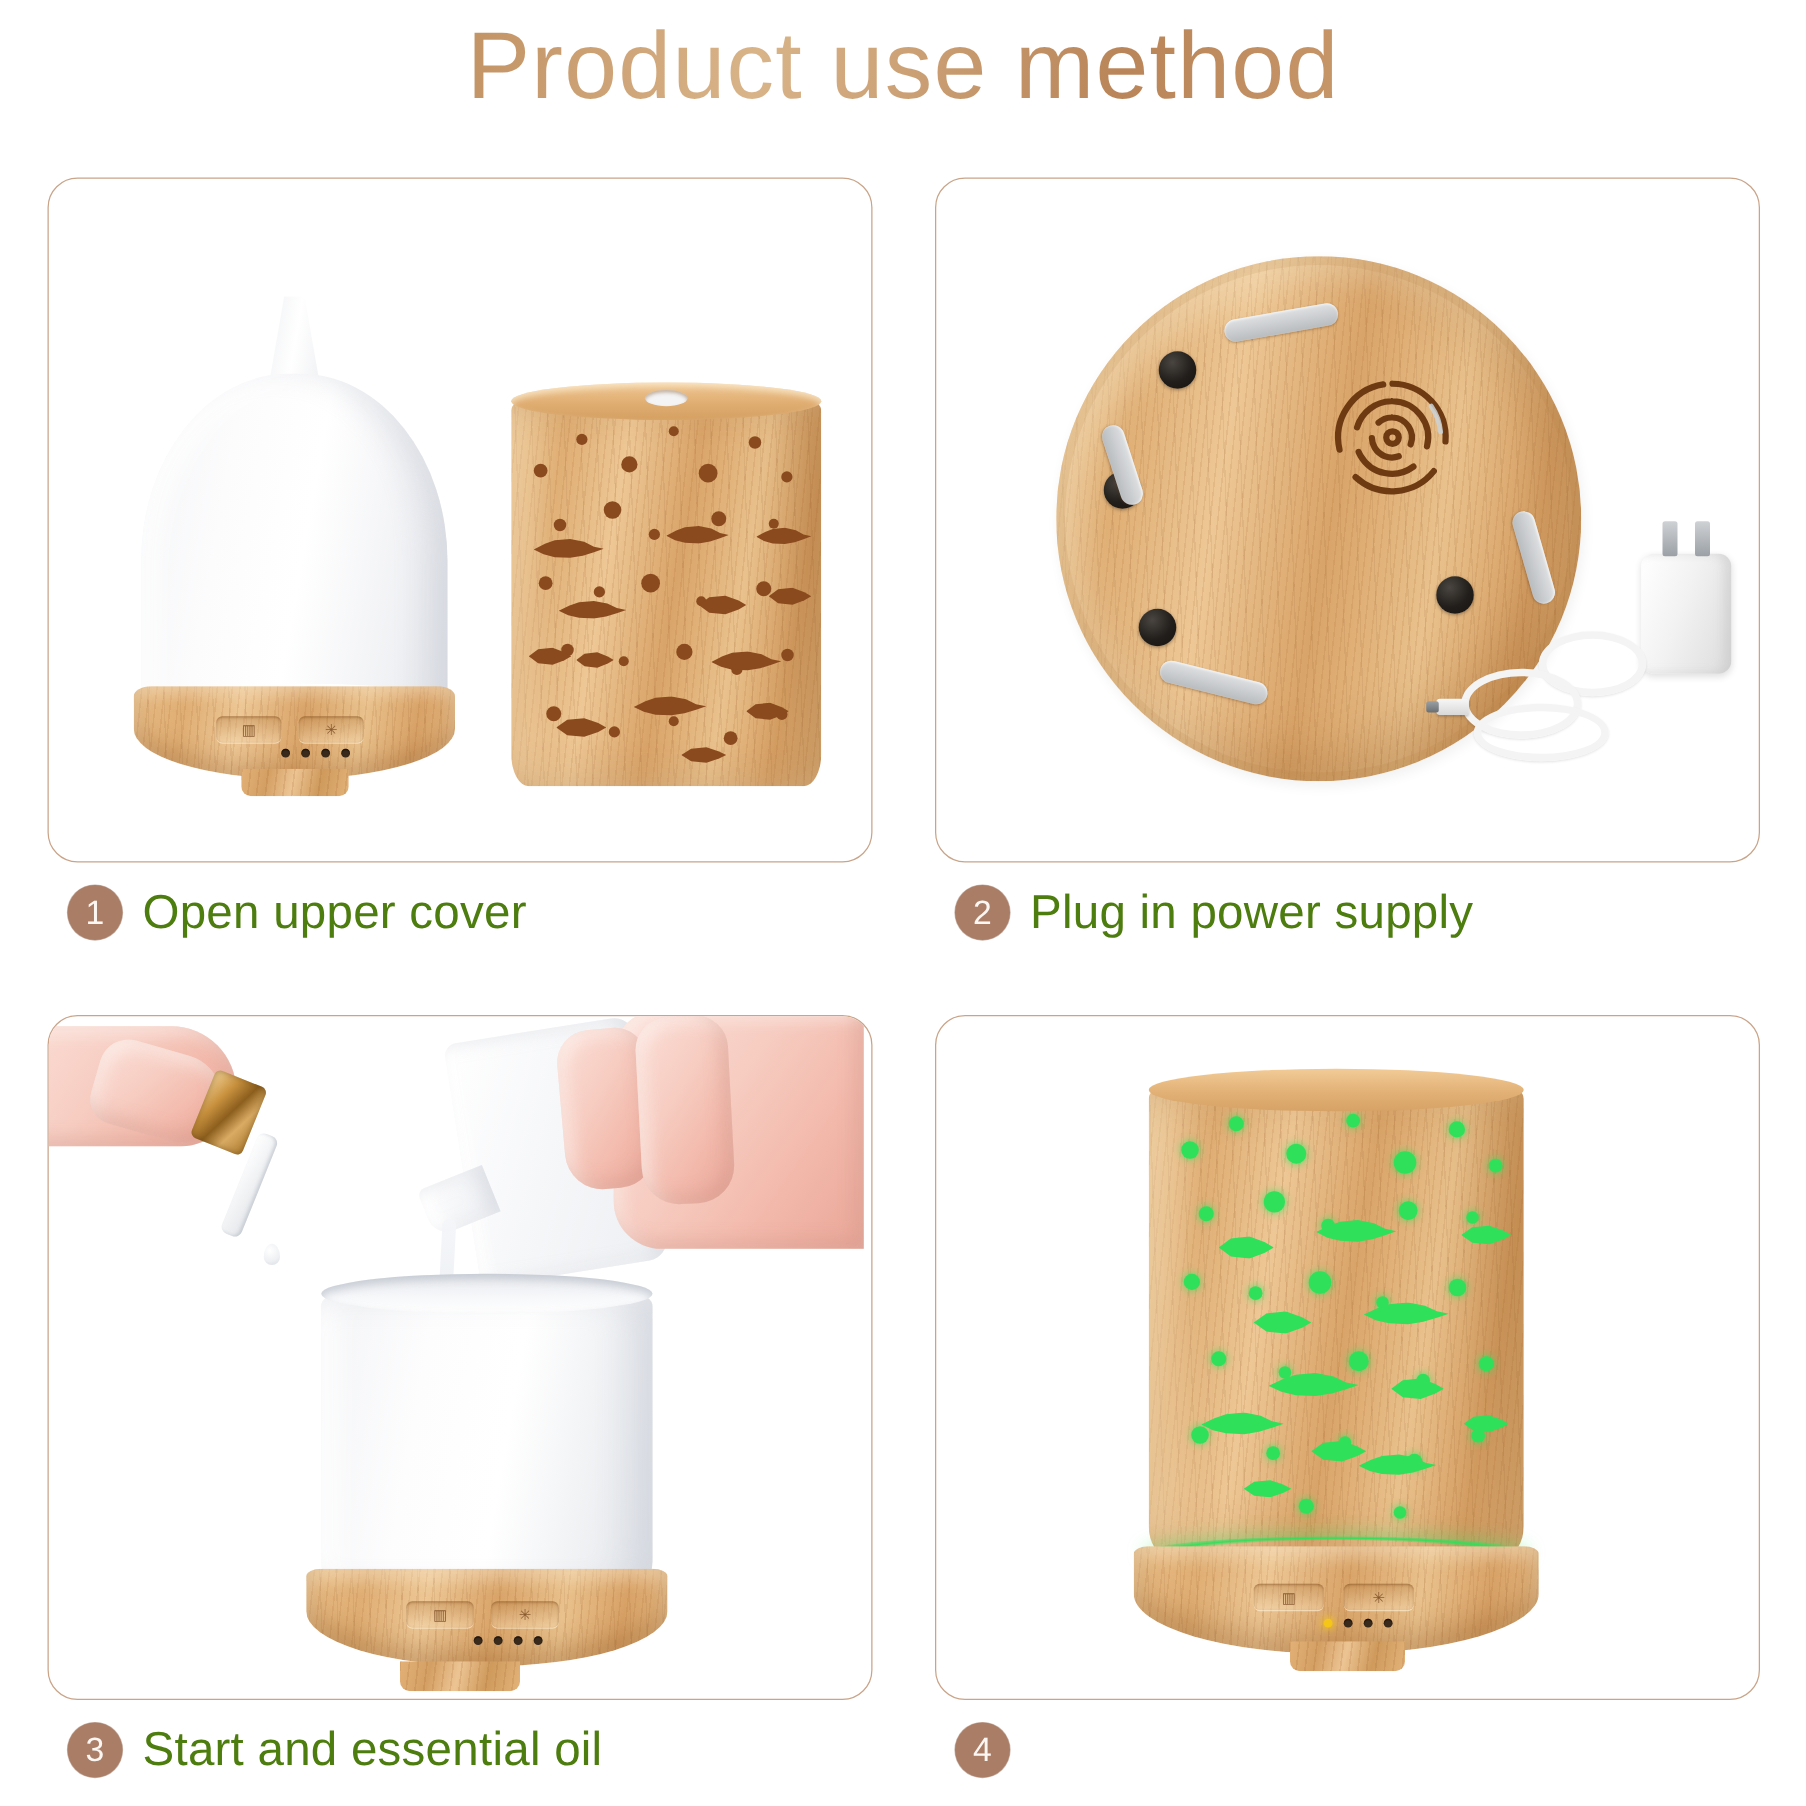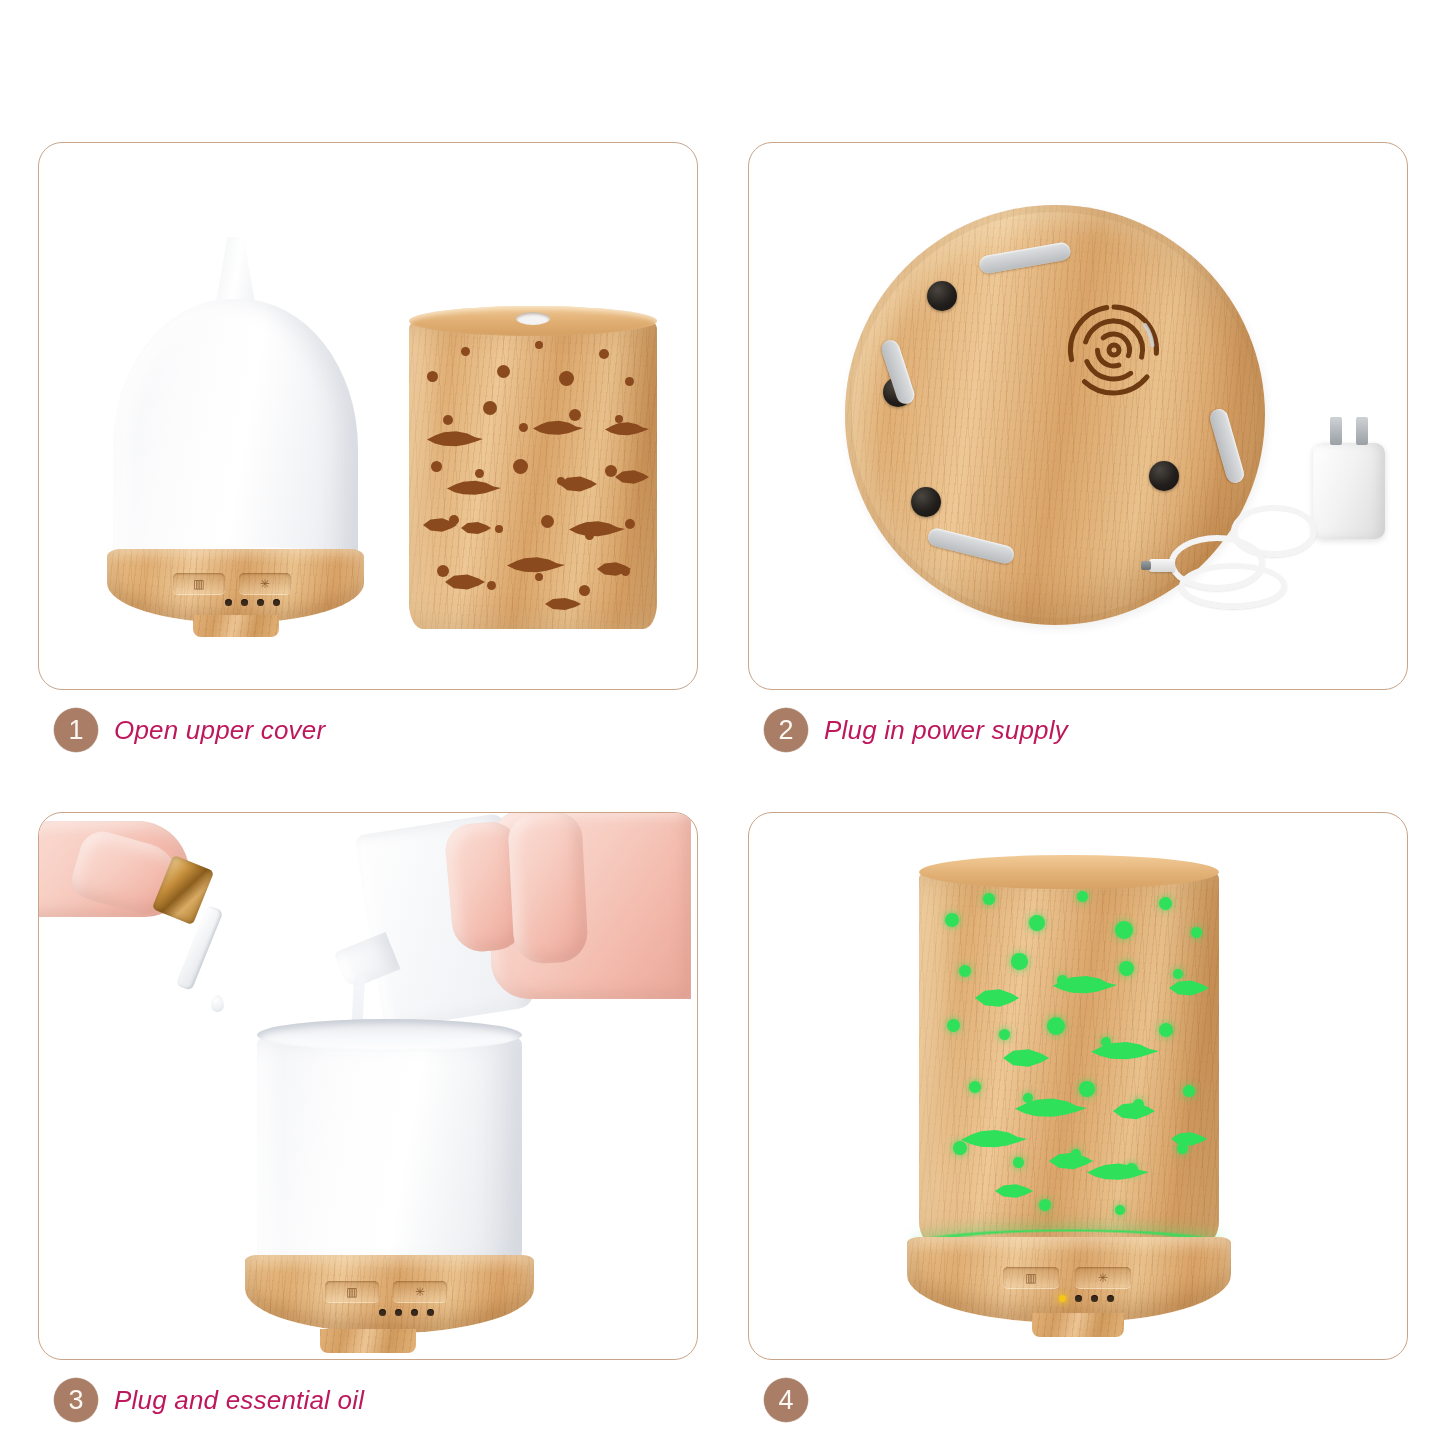--- a/index.html
+++ b/index.html
@@ -48,21 +48,21 @@
   }
   .num {
     width: 44px; height: 44px; border-radius: 50%;
     background: #a97d66;
     color: #fdf7f3;
     display: flex; align-items: center; justify-content: center;
     font-size: 27px; line-height: 1; font-weight: 400;
     flex: 0 0 auto;
     box-shadow: 0 0 0 0.5px rgba(150,105,82,.5);
   }
-  .cap-text { font-size: 26px; color: #be185d; white-space: nowrap; letter-spacing: .2px; font-style: italic; }
+  .cap-text { font-size: 38px; color: #4d7c0f; white-space: nowrap; letter-spacing: .2px; }
 
   
 
   
   .wood {
     background:
       repeating-linear-gradient(96deg, rgba(160,96,40,.13) 0 1.2px, rgba(255,255,255,0) 1.2px 6px),
       repeating-linear-gradient(88deg, rgba(120,66,24,.09) 0 1px, rgba(255,255,255,0) 1px 13px),
       linear-gradient(100deg,#e8bd86 0%,#dfae74 16%,#edc795 33%,#d9a469 52%,#e9c18c 70%,#d8a267 86%,#e6bb85 100%);
   }
@@ -279,20 +279,21 @@
   .p4-foot {
     position: absolute; left: 50%; transform: translateX(-50%); top: 500px;
     width: 92px; height: 24px; border-radius: 0 0 8px 8px;
   }
 </style>
 </head>
 <body>
 
 <div class="page">
 
+  <div class="title">Product use method</div>
 
   <div class="grid">
 
     <div class="cell">
       <div class="panel">
 
         <div class="p1-cover">
           <div class="p1-neck"></div>
           <div class="p1-dome"></div>
           <div class="p1-band"></div>
@@ -443,21 +444,21 @@
             <span class="led"></span>
             <span class="led"></span>
             <span class="led"></span>
           </div>
         </div>
         <div class="p1-foot wood-dark" style="left:50%;transform:translateX(-50%);bottom:6px;width:96px;height:24px;position:absolute;"></div>
 
       </div>
       <div class="caption">
         <div class="num">3</div>
-        <div class="cap-text">Plug and essential oil</div>
+        <div class="cap-text">Start and essential oil</div>
       </div>
     </div>
 
     <div class="cell">
       <div class="panel">
 
         <div class="p4-cyl">
           <div class="p4-body wood">
             <span class="glow dot" style="left:26px;top:44px;width:14px;height:14px;"></span>
             <span class="glow dot" style="left:64px;top:24px;width:12px;height:12px;"></span>

